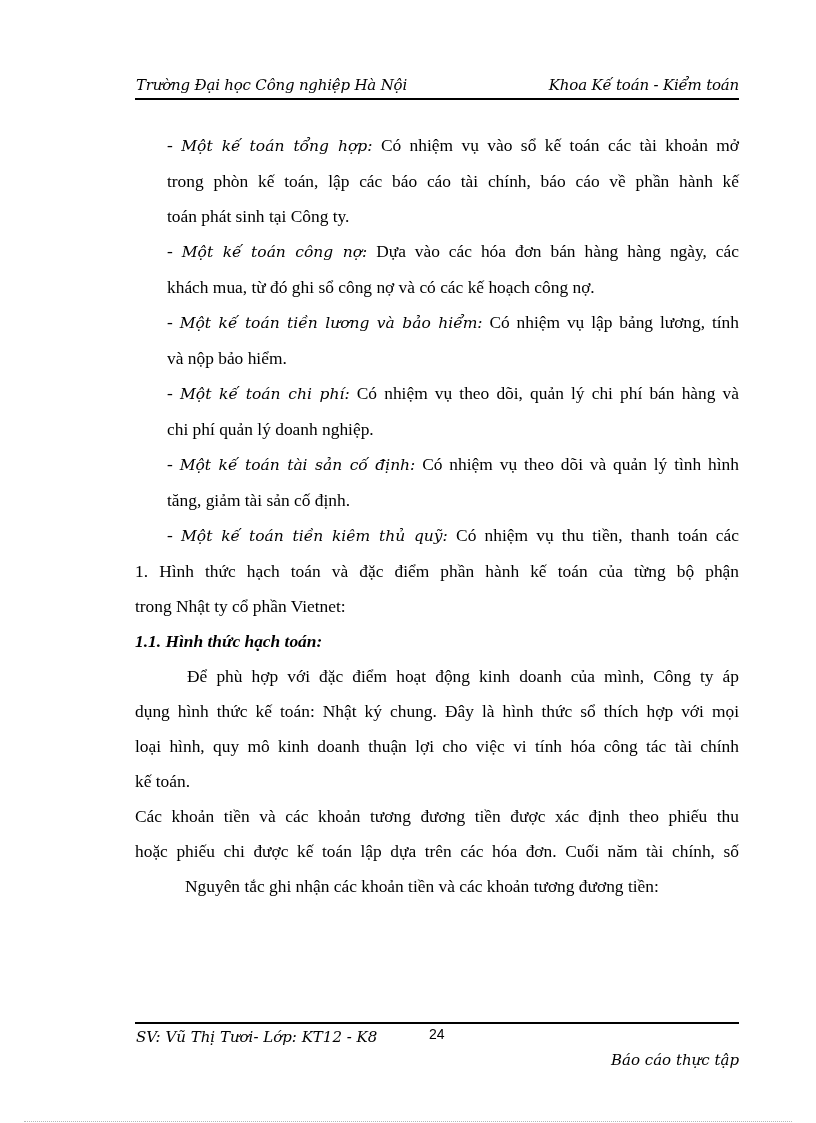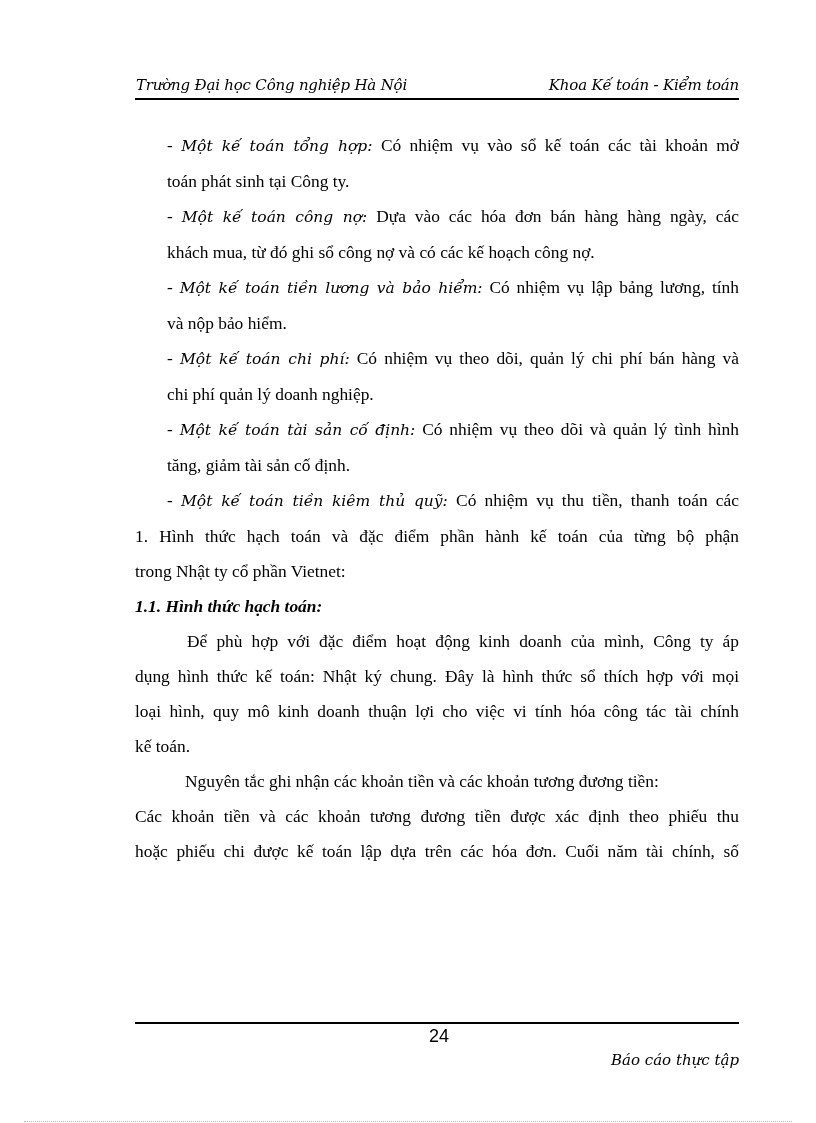--- a/index.html
+++ b/index.html
@@ -13,39 +13,40 @@
     .p { margin: 0; }
     .line { display: block; text-align: justify; text-align-last: justify; white-space: nowrap; }
     .line.last { text-align-last: left; }
     .lead { font-family: "DejaVu Serif", serif; font-style: italic; font-size: 15.5px; }
     .bold { font-weight: normal; }
     .bolditalic { font-weight: bold; font-style: italic; }
     .footer { position: absolute; left: 135px; top: 1022px; width: 604px; height: 30px; border-top: 2px solid #000; }
     .footer span { position: absolute; top: 4px; font-family: "DejaVu Serif", serif; font-style: italic; font-size: 15px; }
     .footer .left { left: 1px; }
     .footer .right { right: 0; margin-top: 23px; }
-    .footer .pnum { left: 294px; top: 2px; font-family: "Liberation Sans", sans-serif; font-style: normal; font-size: 18px; }
+    .footer .pnum { left: 294px; top: 2px; font-family: "Liberation Sans", sans-serif; font-style: normal; font-size: 14px; }
     .pagebreak { position: absolute; left: 24px; top: 1121px; width: 768px; border-top: 1px dotted #b8b8b8; }
   </style>
 </head>
 <body>
 
 <div class="page">
 
   <div class="header">
     <span class="left">Trường Đại học Công nghiệp Hà Nội</span>
     <span class="right">Khoa Kế toán - Kiểm toán</span>
   </div>
 
   <div class="body">
 
     <div class="p" style="padding-left:32px;">
       <span class="line"><span>- </span><span class="lead">Một kế toán tổng hợp:</span><span> Có nhiệm  vụ vào sổ kế toán các tài khoản mở</span></span>
     </div>
     <div class="p" style="padding-left:32px;">
+      <span class="line">trong phòn kế toán, lập  các báo cáo tài chính, báo cáo về phần hành kế</span>
       <span class="line last">toán phát sinh tại Công ty.</span>
     </div>
 
     <div class="p" style="padding-left:32px;">
       <span class="line"><span>- </span><span class="lead">Một kế toán công nợ:</span><span> Dựa vào các hóa đơn bán hàng hàng ngày, các</span></span>
       <span class="line last">khách mua, từ đó ghi sổ công nợ và có các kế hoạch công nợ.</span>
     </div>
 
     <div class="p" style="padding-left:32px;">
       <span class="line"><span>- </span><span class="lead">Một kế toán tiền lương và bảo hiểm:</span><span> Có nhiệm vụ lập bảng lương, tính</span></span>
@@ -77,29 +78,30 @@
 
     <div class="p">
       <span class="line" style="padding-left:52px;">Để phù hợp với đặc điểm hoạt động kinh doanh của mình, Công ty áp</span>
       <span class="line">dụng hình thức kế toán: Nhật ký chung. Đây là hình thức sổ thích hợp với mọi</span>
       <span class="line">loại hình, quy mô kinh  doanh thuận lợi cho việc vi tính hóa công tác tài chính</span>
       <span class="line last">kế toán.</span>
     </div>
 
 
     <div class="p">
-      <span class="line last" style="padding-left:50px;">Nguyên tắc ghi nhận các khoản tiền và các khoản tương đương tiền:</span>
+      <span class="line">Các khoản tiền và các khoản tương đương tiền được xác định theo phiếu thu</span>
+      <span class="line">hoặc phiếu chi được kế toán lập dựa trên các hóa đơn. Cuối năm tài chính, số</span>
     </div>
 
     <div class="p">
-      <span class="line">Các khoản tiền và các khoản tương đương tiền được xác định theo phiếu thu</span>
-      <span class="line">hoặc phiếu chi được kế toán lập dựa trên các hóa đơn. Cuối năm tài chính, số</span>
+      <span class="line last" style="padding-left:50px;">Nguyên tắc ghi nhận các khoản tiền và các khoản tương đương tiền:</span>
     </div>
 
   </div>
 
   <div class="footer">
+    <span class="left">SV: Vũ Thị Tươi- Lớp: KT12 - K8</span>
     <span class="pnum">24</span>
     <span class="right">Báo cáo thực tập</span>
   </div>
 
   <div class="pagebreak"></div>
 </div>
 
 </body></html>

